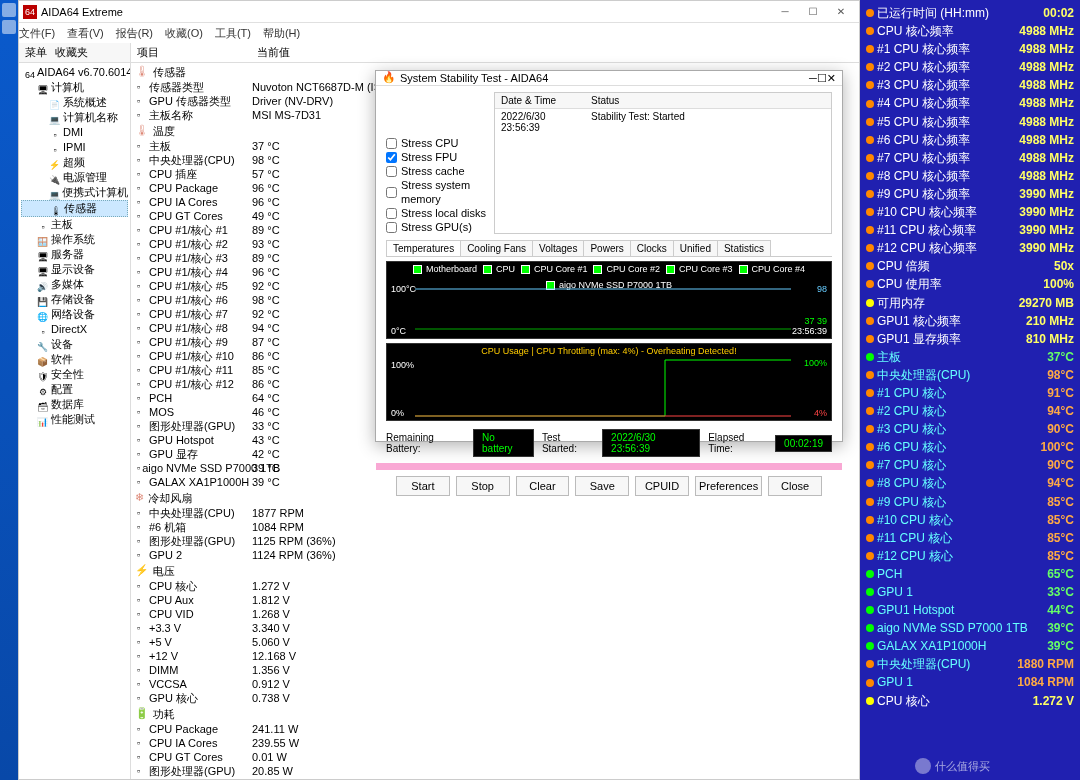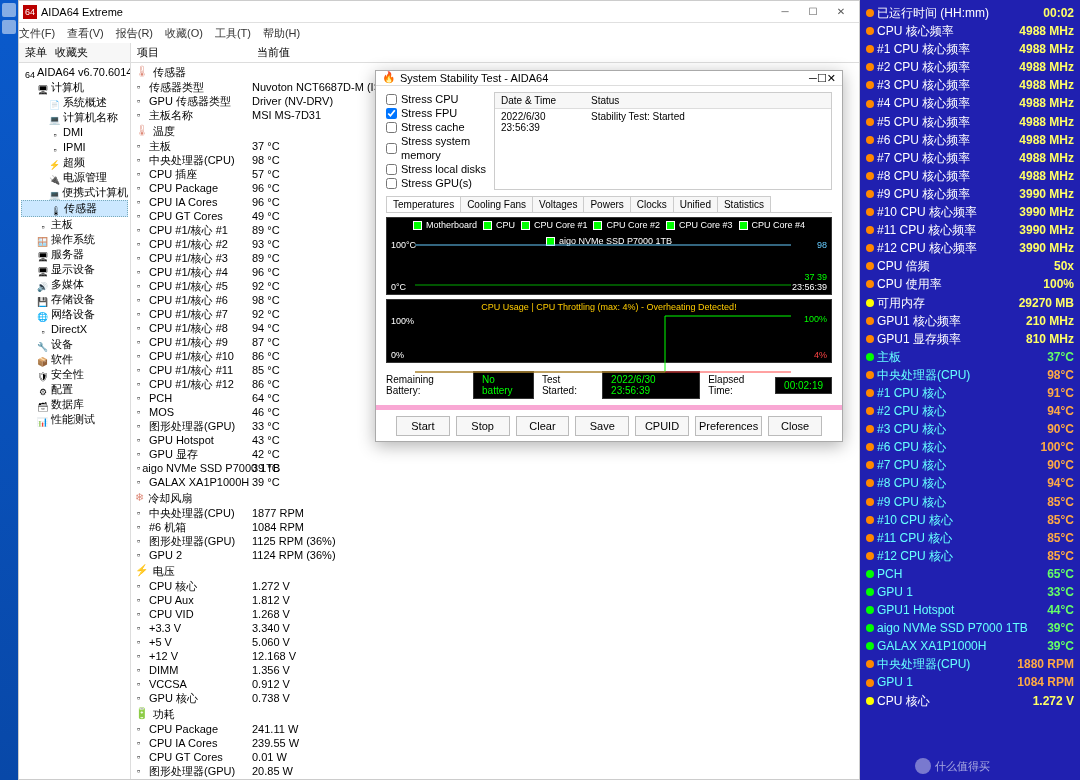--- a/index.html
+++ b/index.html
@@ -39,40 +39,40 @@
 .ov-row .val { color: #ffff66; font-weight: bold; }
 .ov-row.cyan .val, .ov-row.cyan .lbl { color: #66ffff; }
 .ov-row .val.green { color: #66ff66; }
 .ov-row .val.orange { color: #ffaa44; }
 .stress-window { position: absolute; left: 375px; top: 70px; width: 468px; height: 372px; background: #fff; border: 1px solid #aaa; box-shadow: 0 4px 16px rgba(0,0,0,0.3); display: flex; flex-direction: column; font-size: 11px; }
 .stress-title { height: 22px; display: flex; align-items: center; padding: 0 6px; border-bottom: 1px solid #ddd; }
 .stress-title .ico { width: 14px; height: 14px; margin-right: 4px; color: #f80; }
 .stress-title .t { flex: 1; }
 .stress-body { flex: 1; padding: 6px 10px; display: flex; flex-direction: column; gap: 4px; }
 .stress-top { display: flex; gap: 8px; }
-.stress-checks { width: 100px; }
+.stress-checks { width: 100px; margin-top: 44px; }
 .chk { display: flex; align-items: center; gap: 4px; line-height: 14px; }
 .chk input { width: 11px; height: 11px; }
 .stress-status { flex: 1; border: 1px solid #ccc; }
 .stress-status .hdr { display: flex; background: #f7f7f7; border-bottom: 1px solid #ddd; font-size: 10px; }
 .stress-status .hdr div, .stress-status .row div { padding: 2px 6px; }
 .stress-status .c1 { width: 90px; }
 .stress-status .row { display: flex; font-size: 10px; }
 .tabs { display: flex; border-bottom: 1px solid #ccc; font-size: 10px; margin-top: 2px; }
 .tab { padding: 2px 6px; border: 1px solid #ccc; border-bottom: none; margin-right: -1px; background: #f7f7f7; }
 .tab.active { background: #fff; }
 .graph { background: #000; border: 1px solid #333; position: relative; font-size: 9px; color: #0f0; padding: 2px; }
 .graph .series { display: flex; gap: 6px; justify-content: center; color: #fff; flex-wrap: wrap; }
 .graph .series .s { display: flex; align-items: center; gap: 4px; }
 .graph .series .box { width: 9px; height: 9px; border: 1px solid #fff; background: #0f0; }
 .graph .axis { position: absolute; left: 4px; color: #fff; }
 .graph .readout { position: absolute; right: 4px; color: #0f0; }
 .status-row { display: flex; gap: 8px; align-items: center; font-size: 10px; margin-top: 4px; }
 .status-row .pill { background: #000; color: #0f0; padding: 2px 8px; border: 1px solid #333; }
-.btn-row { display: flex; gap: 6px; padding: 6px 20px; border-top: 5px solid #f9a8d4; }
+.btn-row { display: flex; gap: 6px; padding: 6px 20px; border-top: 7px solid #f9a8d4; }
 .btn { flex: 1; border: 1px solid #bbb; background: #f7f7f7; padding: 3px; text-align: center; font-size: 11px; }
 .taskbar-stub { position: absolute; left: 0; top: 0; width: 18px; height: 780px; background: linear-gradient(#0a5acc,#0848a8); }
 .tb-ico { width: 14px; height: 14px; margin: 3px auto; background: rgba(255,255,255,0.5); border-radius: 2px; }
 .watermark { position: absolute; right: 90px; bottom: 6px; font-size: 11px; color: rgba(255,255,255,0.6); display: flex; align-items: center; gap: 4px; }
 .watermark .circ { width: 16px; height: 16px; border-radius: 50%; background: rgba(255,255,255,0.4); }
 </style>
 </head>
 <body>
 
 <div class="taskbar-stub">
@@ -646,21 +646,21 @@
       <div class="axis" style="top:22px">100°C</div>
       <div class="axis" style="bottom:2px">0°C</div>
       <div class="readout" style="top:22px;color:#6cf">98</div>
       <div class="readout" style="bottom:12px;color:#0f0">37 39</div>
       <div class="readout" style="bottom:2px;color:#fff">23:56:39</div>
       <svg style="position:absolute;left:28px;top:22px;right:40px;bottom:4px;width:calc(100% - 68px);height:52px">
           <path d="M0 45 L380 45" stroke="#0a0" fill="none"></path>
           <path d="M0 5 L340 5 L380 5" stroke="#6cf" fill="none"></path>
         </svg>
     </div>
-    <div class="graph" style="height:64px">
+    <div class="graph" style="height:78px">
       <div style="text-align:center;color:#fc0;font-size:9px">CPU Usage | CPU Throttling (max: 4%) - Overheating Detected!</div>
       <div class="axis" style="top:16px">100%</div>
       <div class="axis" style="bottom:2px">0%</div>
       <div class="readout" style="top:14px">100%</div>
       <div class="readout" style="bottom:2px;color:#f44">4%</div>
       <svg style="position:absolute;left:28px;top:14px;width:calc(100% - 68px);height:60px">
           <path d="M0 58 L250 58 L250 2 L390 2" stroke="#0f0" fill="none"></path>
           <path d="M0 58 L390 58" stroke="#f44" fill="none"></path>
         </svg>
     </div>

